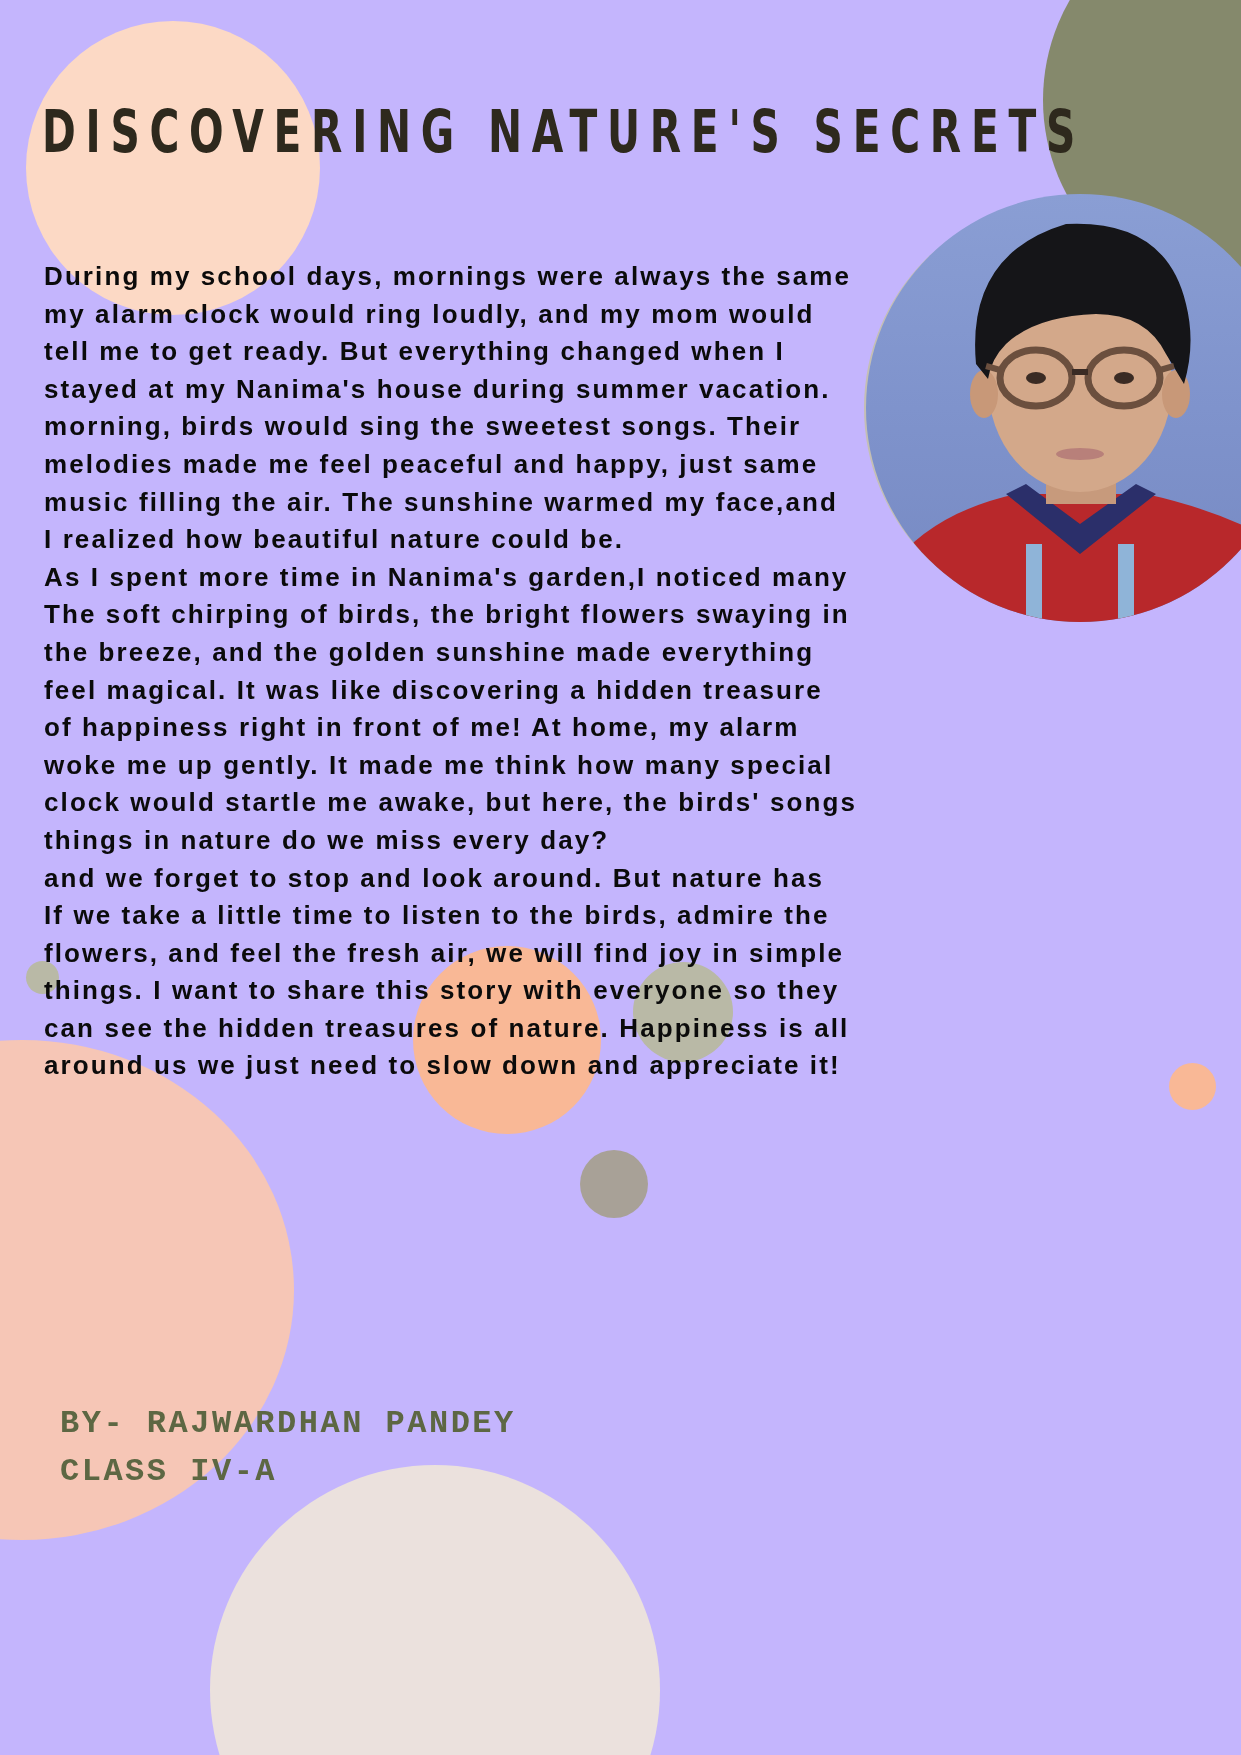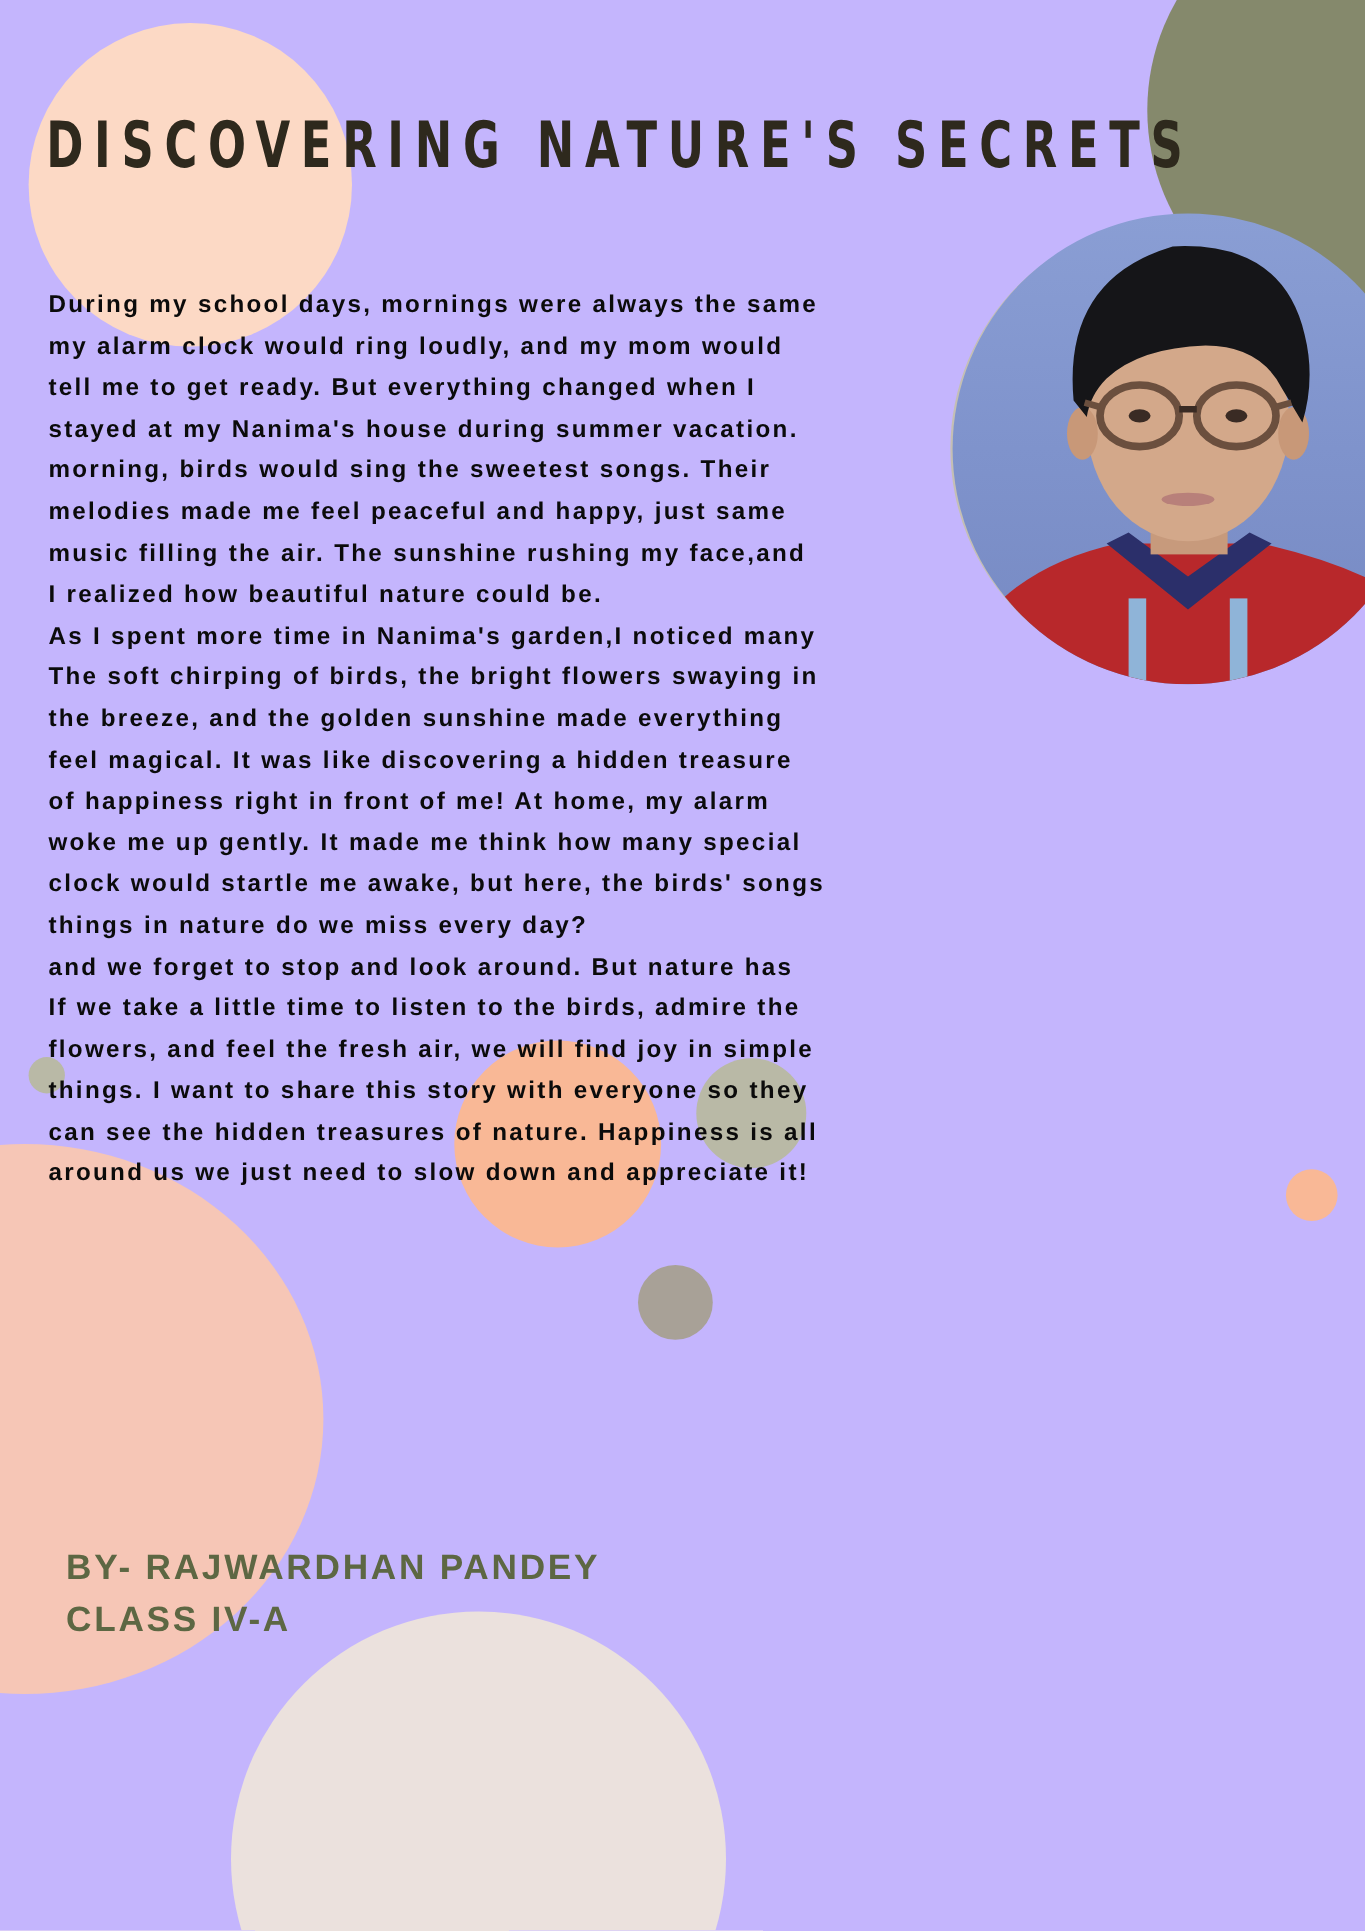--- a/index.html
+++ b/index.html
@@ -9,26 +9,26 @@
   .title {
     position:absolute; left:42px; top:96px; margin:0;
     font-family:"DejaVu Sans Condensed","DejaVu Sans",sans-serif;
     font-weight:bold; font-size:58px; letter-spacing:12.5px;
     color:#2e291d; white-space:nowrap; transform:scaleX(0.78); transform-origin:left top;
     line-height:72px;
   }
   .body-text {
     position:absolute; left:44px; top:258px; width:820px; margin:0;
     font-family:"Liberation Sans",sans-serif; font-weight:bold;
-    font-size:22px; line-height:37.6px; letter-spacing:2.1px; color:#0b0b0b;
+    font-size:26px; line-height:37.6px; letter-spacing:2.1px; color:#0b0b0b;
   }
   .body-text .line { display:block; white-space:nowrap; }
   .byline {
     position:absolute; left:60px; top:1400px; margin:0;
-    font-family:Liberation Sans, sans-serif; font-weight:bold;
+    font-family:Liberation Mono, monospace; font-weight:bold;
     font-size:32px; line-height:48px; letter-spacing:2.5px; color:#5d6743;
   }
   .byline .line { display:block; white-space:nowrap; }
   .photo {
     position:absolute; left:866px; top:194px; width:428px; height:428px;
     border-radius:50%; overflow:hidden;
     background:linear-gradient(180deg,#8a9ed4 0%,#7f93cc 50%,#7689c2 100%);
   }
 </style>
 </head>
@@ -80,21 +80,21 @@
   <h1 class="title">DISCOVERING NATURE'S SECRETS</h1>
 
   <div class="body-text">
     <p style="margin:0">
       <span class="line">During my school days, mornings were always the same</span>
       <span class="line">my alarm clock would ring loudly, and my mom would</span>
       <span class="line">tell me to get ready. But everything changed when I</span>
       <span class="line">stayed at my Nanima's house during summer vacation.</span>
       <span class="line">morning, birds would sing the sweetest songs. Their</span>
       <span class="line">melodies made me feel peaceful and happy, just same</span>
-      <span class="line">music filling the air. The sunshine rushing my face,and</span>
+      <span class="line">music filling the air. The sunshine warmed my face,and</span>
       <span class="line">I realized how beautiful nature could be.</span>
     </p>
     <p style="margin:0">
       <span class="line">As I spent more time in Nanima's garden,I noticed many</span>
       <span class="line">The soft chirping of birds, the bright flowers swaying in</span>
       <span class="line">the breeze, and the golden sunshine made everything</span>
       <span class="line">feel magical. It was like discovering a hidden treasure</span>
       <span class="line">of happiness right in front of me! At home, my alarm</span>
       <span class="line">woke me up gently. It made me think how many special</span>
       <span class="line">clock would startle me awake, but here, the birds' songs</span>

